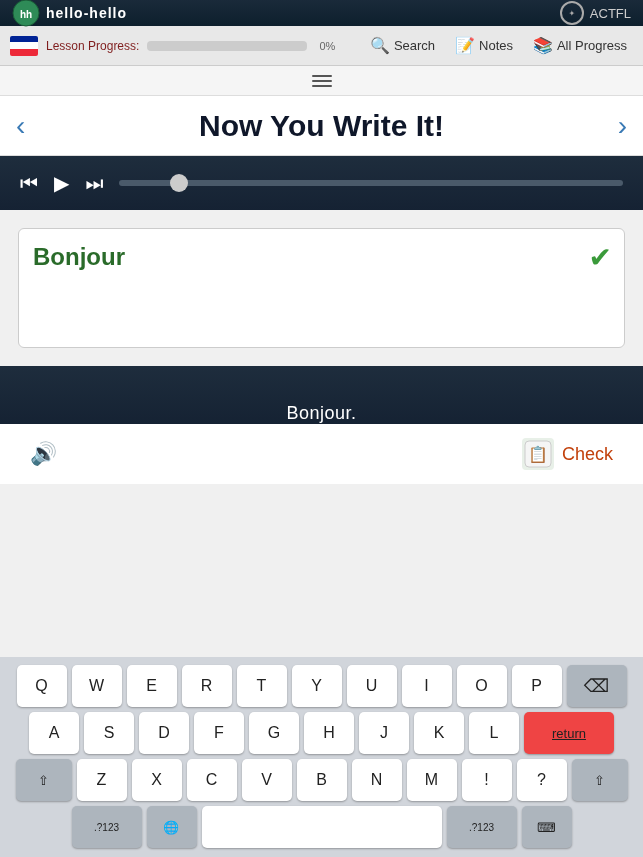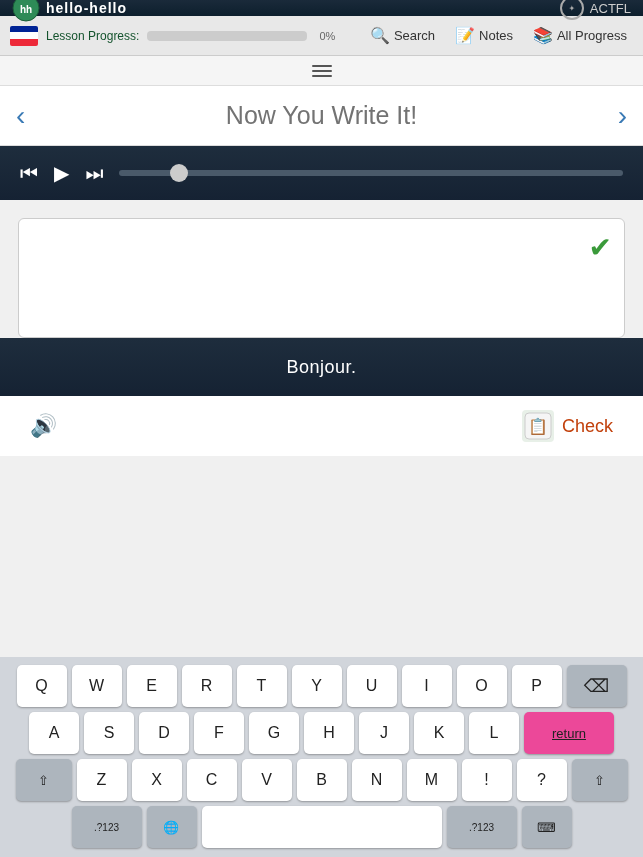--- a/index.html
+++ b/index.html
@@ -7,21 +7,21 @@
       width: 643px;
       height: 857px;
       font-family: -apple-system, 'Helvetica Neue', Arial, sans-serif;
       background: #f0f0f0;
       overflow: hidden;
     }
 
     
     #top-bar {
       background: linear-gradient(to bottom, #1a2a3a, #0d1f2d);
-      height: 16px;
+      height: 26px;
       display: flex;
       align-items: center;
       justify-content: space-between;
       padding: 0 12px;
     }
     #logo-area {
       display: flex;
       align-items: center;
       gap: 6px;
     }
@@ -71,21 +71,21 @@
       flex-direction: column;
       overflow: hidden;
       border-radius: 2px;
       flex-shrink: 0;
     }
     #flag-blue { background: #002395; flex: 1; }
     #flag-white { background: #fff; flex: 1; }
     #flag-red { background: #ED2939; flex: 1; }
     #lesson-progress-label {
       font-size: 12px;
-      color: #14532d;
+      color: #7f1d1d;
       flex-shrink: 0;
     }
     #progress-track {
       background: #ccc;
       border-radius: 4px;
       height: 10px;
       width: 160px;
       position: relative;
       flex-shrink: 0;
     }
@@ -152,23 +152,23 @@
       font-size: 28px;
       color: #3a7ab5;
       cursor: pointer;
       padding: 0 16px;
       top: 50%;
       transform: translateY(-50%);
     }
     #prev-btn { left: 0; }
     #next-btn { right: 0; }
     #page-title {
-      font-size: 25px;
-      font-weight: normal;
-      color: #737373;
+      font-size: 30px;
+      font-weight: bold;
+      color: #0f172a;
     }
 
     
     #audio-controls {
       background: linear-gradient(to bottom, #1e2d3d, #152233);
       height: 54px;
       display: flex;
       align-items: center;
       padding: 0 20px;
       gap: 16px;
@@ -220,22 +220,23 @@
       top: 12px;
       font-size: 28px;
       color: #3a9a3a;
     }
 
     
     #translation-bar {
       background: linear-gradient(to bottom, #1e2d3d, #152233);
       height: 58px;
       display: flex;
-      align-items: center;
-      justify-content: center;
+      align-items: flex-end;
+      justify-content: center;
+      margin-top: 18px;
     }
     #translation-text {
       color: #fff;
       font-size: 18px;
       font-weight: 500;
       letter-spacing: 0.5px;
     }
 
     
     #action-row {
@@ -313,21 +314,21 @@
       min-width: 180px;
       max-width: 240px;
       flex: 5;
     }
     .key.backspace {
       background: #adb5bd;
       font-size: 18px;
       max-width: 60px;
     }
     .key.return-key {
-      background: #ec4899;
+      background: #ef4444;
       font-size: 13px;
       max-width: 90px;
       min-width: 80px;
       flex: 2;
       text-decoration: underline;
     }
     .key.shift-key {
       background: #adb5bd;
       max-width: 56px;
       min-width: 46px;
@@ -412,20 +413,21 @@
   </div>
   <div class="audio-btn">
     <span>⏭</span>
   </div>
   <div id="seek-track">
     <div id="seek-thumb"></div>
   </div>
 </div>
 
 <div id="writing-area">
+  <span id="written-text">Bonjour</span>
   <span id="checkmark-icon" style="color:#3a9a3a;">✔</span>
 </div>
 
 <div id="translation-bar">
   <span id="translation-text">Bonjour.</span>
 </div>
 
 <div id="action-row">
   <span id="sound-icon">🔊</span>
   <div id="check-btn">

